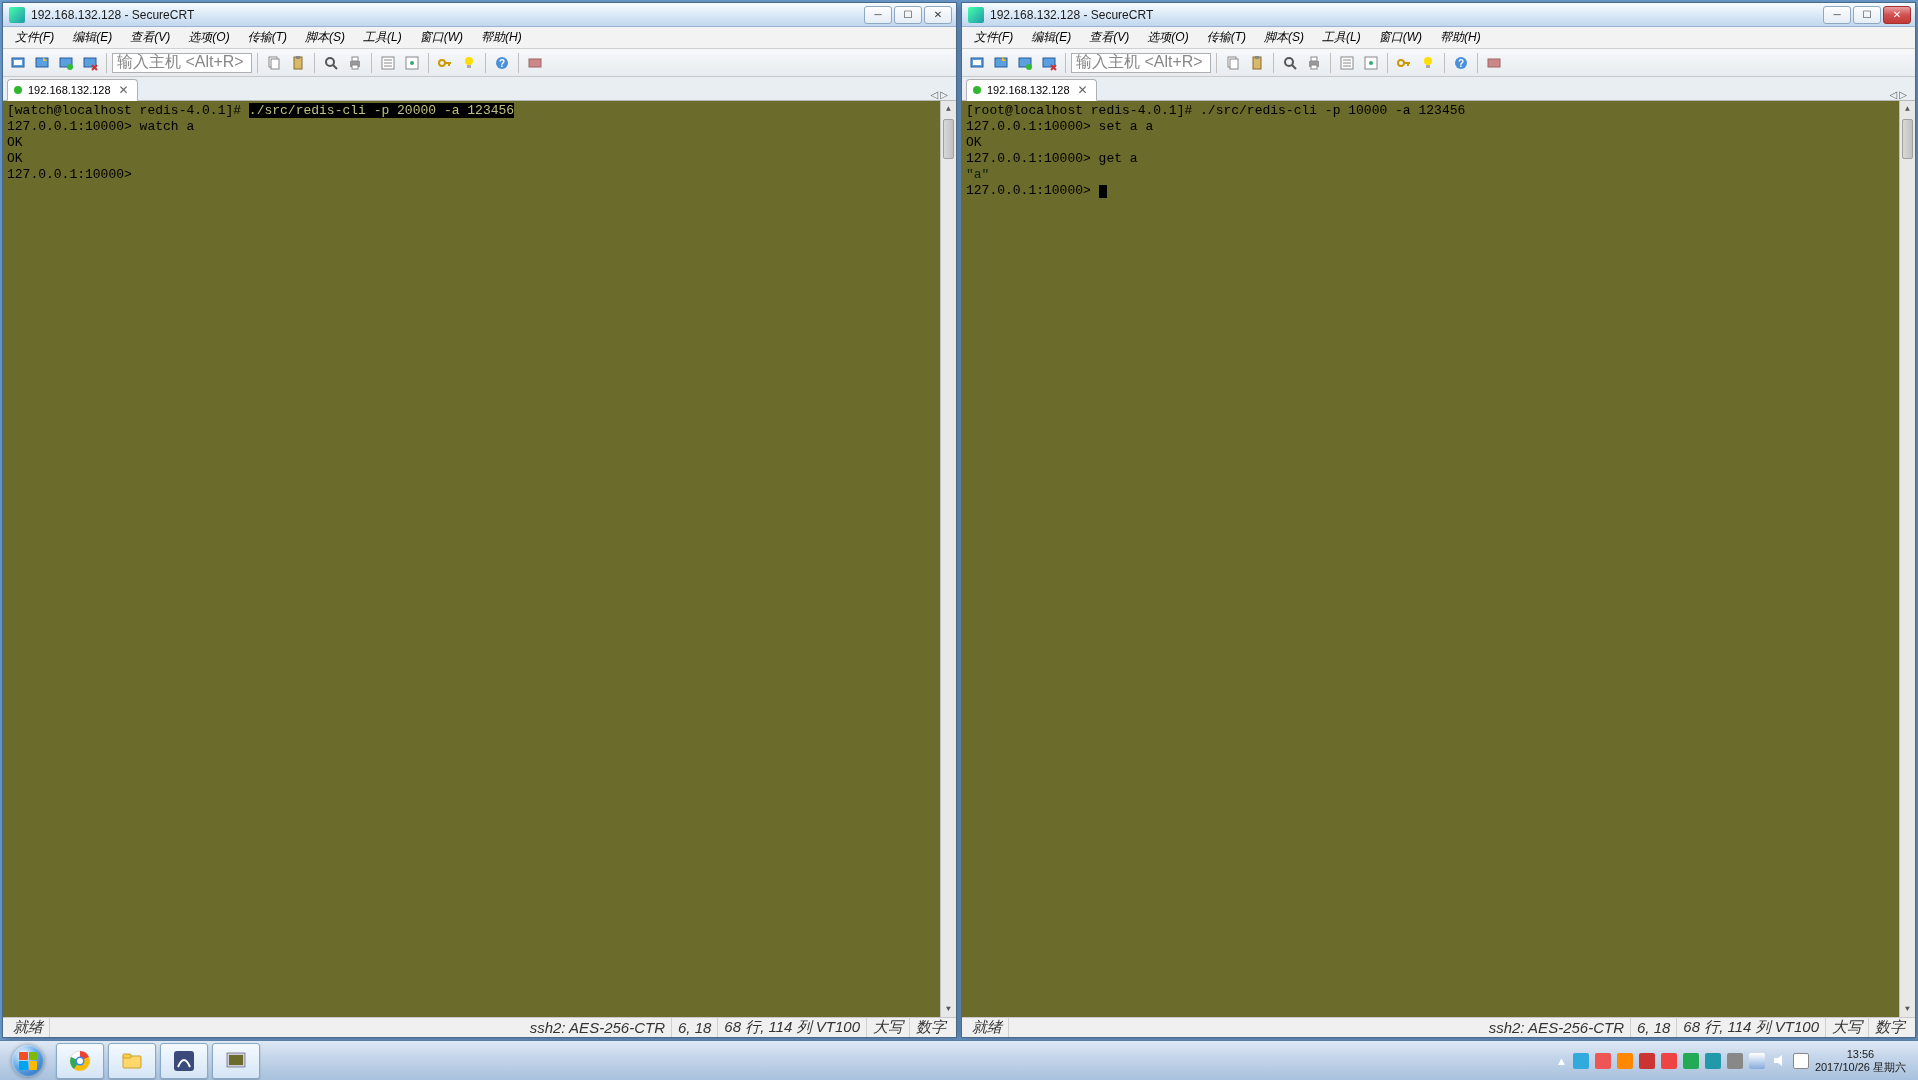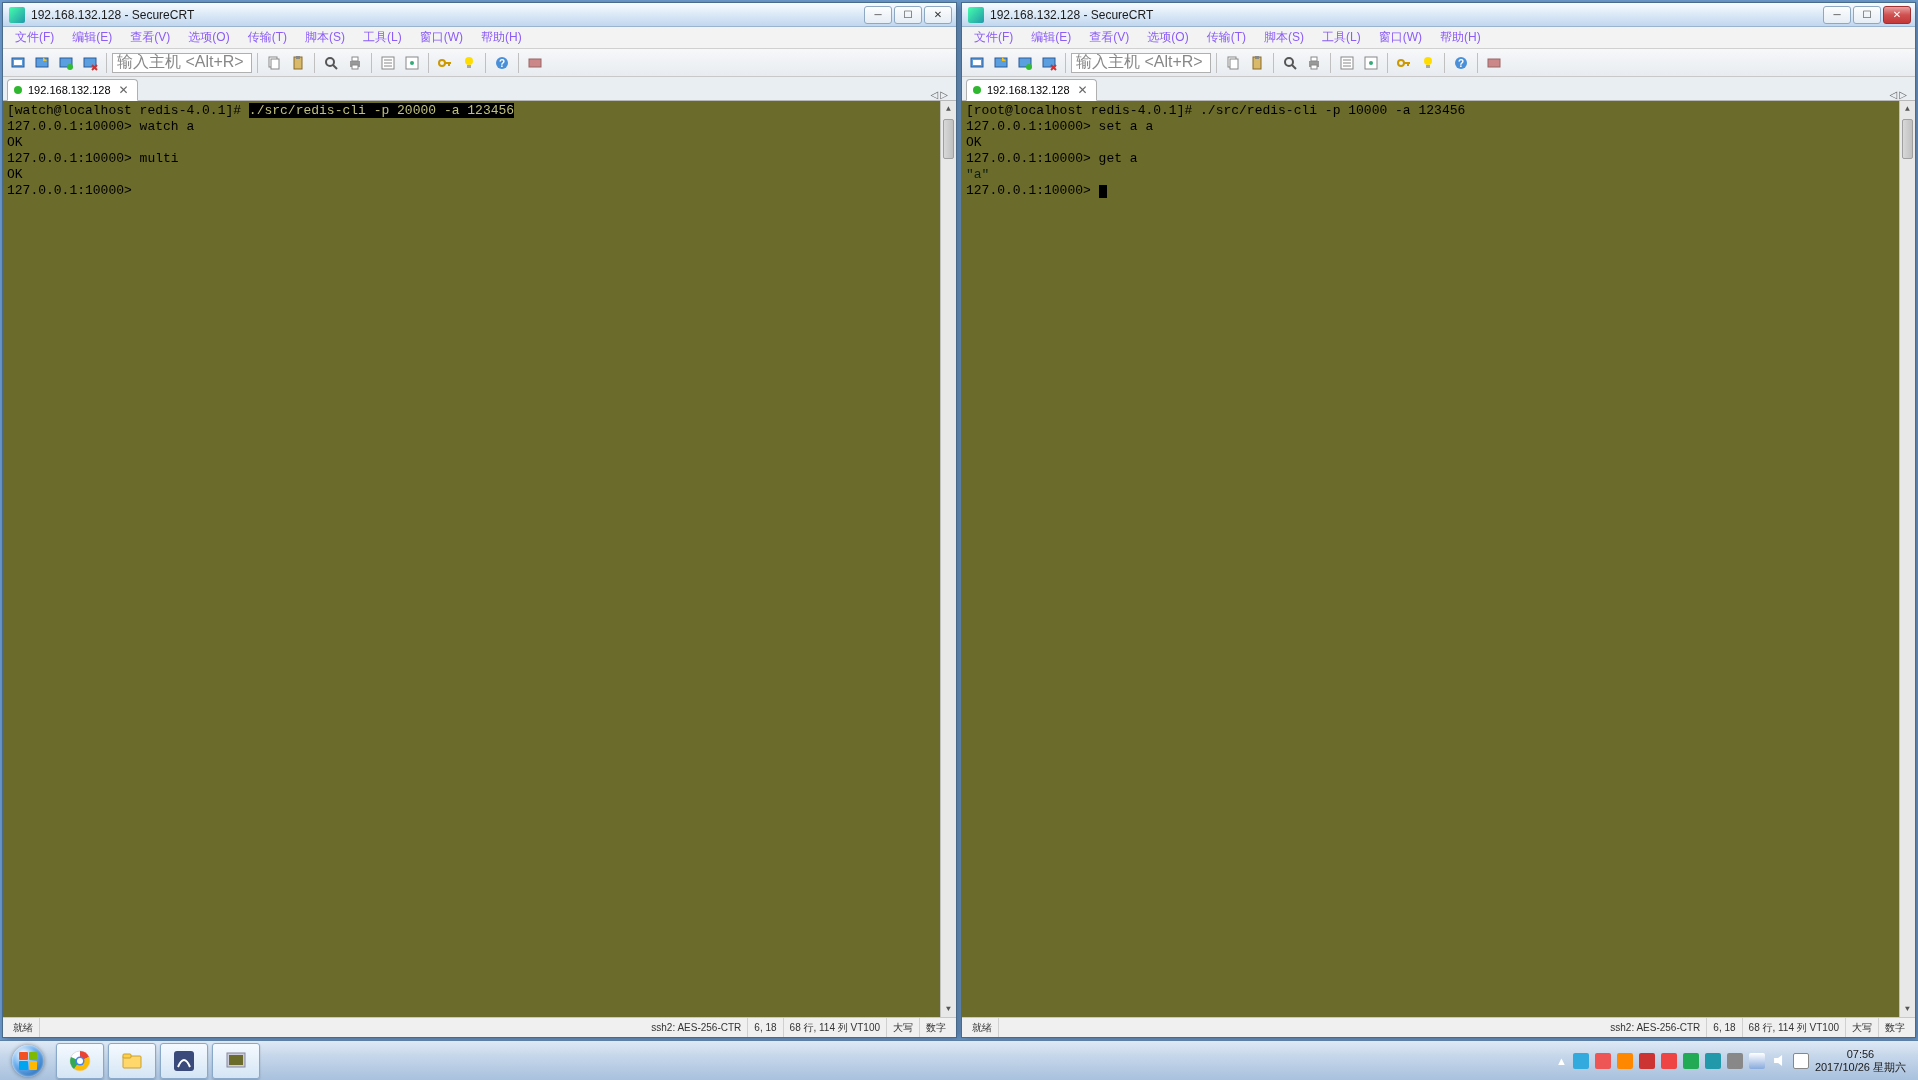--- a/index.html
+++ b/index.html
@@ -36,21 +36,21 @@
     border-radius: 3px; background: linear-gradient(to bottom,#fdfdfd,#e5edf5);
     display:flex; align-items:center; justify-content:center;
     font-size:10px; color:#333;
   }
   .winbtn.close { background: linear-gradient(to bottom,#e9a0a0,#d05050,#c43838); color:#fff; border-color:#a03030;}
   .menubar {
     height: 22px; display:flex; align-items:center;
     background: #f3f3f3; border-bottom: 1px solid #d0d0d0;
     padding: 0 4px; gap: 2px;
   }
-  .menuitem { padding: 2px 8px; color:#8b5cf6; }
+  .menuitem { padding: 2px 8px; color:#000000;font-style:italic; }
   .toolbar {
     height: 28px; display:flex; align-items:center;
     background: linear-gradient(to bottom,#f6f8fa,#e8ecf0);
     border-bottom: 1px solid #c8c8c8;
     padding: 0 4px; gap: 2px;
   }
   .tbtn {
     width: 22px; height: 22px;
     display:flex; align-items:center; justify-content:center;
     border-radius:3px;
@@ -101,21 +101,21 @@
     border:1px solid #a0a0a0; border-radius:2px;
   }
   .vscroll .arrow{
     position:absolute; left:0; right:0; height:16px;
     display:flex; align-items:center; justify-content:center;
     font-size:8px; color:#555;
   }
   .statusbar {
     height: 20px; display:flex; align-items:center;
     background:#f0f0f0; border-top:1px solid #c8c8c8;
-    font-size:10px; color:#333; padding:0 4px;
+    font-size:15px; color:#333; padding:0 4px;font-style:italic;
   }
   .statusbar .sect { padding:0 6px; border-right:1px solid #d0d0d0; height:100%; display:flex; align-items:center;}
   .statusbar .sect:last-child{border-right:none;}
   .statusbar .spacer{flex:1;}
   
   .taskbar {
     position:absolute; left:0; right:0; bottom:0; height:40px;
     background:linear-gradient(to bottom,#dfe9f5 0%, #c5d6ea 40%, #a8c1dd 100%);
     border-top:1px solid #5c7fa6;
     display:flex; align-items:center; padding:0 4px;
@@ -281,21 +281,20 @@
       </div>
       <div class="tabnav">
         <span>◁</span>
         <span>▷</span>
       </div>
     </div>
     <div class="term">
       <div class="line"><span>[watch@localhost redis-4.0.1]# </span><span class="hl">./src/redis-cli -p 20000 -a 123456</span></div>
       <div class="line">127.0.0.1:10000&gt; watch a</div>
       <div class="line out">OK</div>
-      <div class="line">127.0.0.1:10000&gt; multi</div>
       <div class="line out">OK</div>
       <div class="line">127.0.0.1:10000&gt; </div>
       <div class="vscroll">
         <div class="arrow" style="top:0">▲</div>
         <div class="thumb" style="top:18px"></div>
         <div class="arrow" style="bottom:0">▼</div>
       </div>
     </div>
     <div class="statusbar">
       <div class="sect">就绪</div>
@@ -510,17 +509,17 @@
     <div class="ticon" style="background:#f80;"></div>
     <div class="ticon" style="background:#c33;"></div>
     <div class="ticon" style="background:#e44;"></div>
     <div class="ticon" style="background:#2a5;"></div>
     <div class="ticon" style="background:#29a;"></div>
     <div class="ticon" style="background:#888;"></div>
     <div class="ticon" style="background:linear-gradient(#fff,#8ad);"></div>
     <div class="ticon" style="background:#fff; clip-path:polygon(20% 35%,45% 35%,70% 15%,70% 85%,45% 65%,20% 65%);"></div>
     <div class="ticon" style="background:#fff;border:1px solid #888;"></div>
     <div class="clock">
-      <div>07:56</div>
+      <div>13:56</div>
       <div>2017/10/26 星期六</div>
     </div>
   </div>
 </div>
 
 </body></html>

